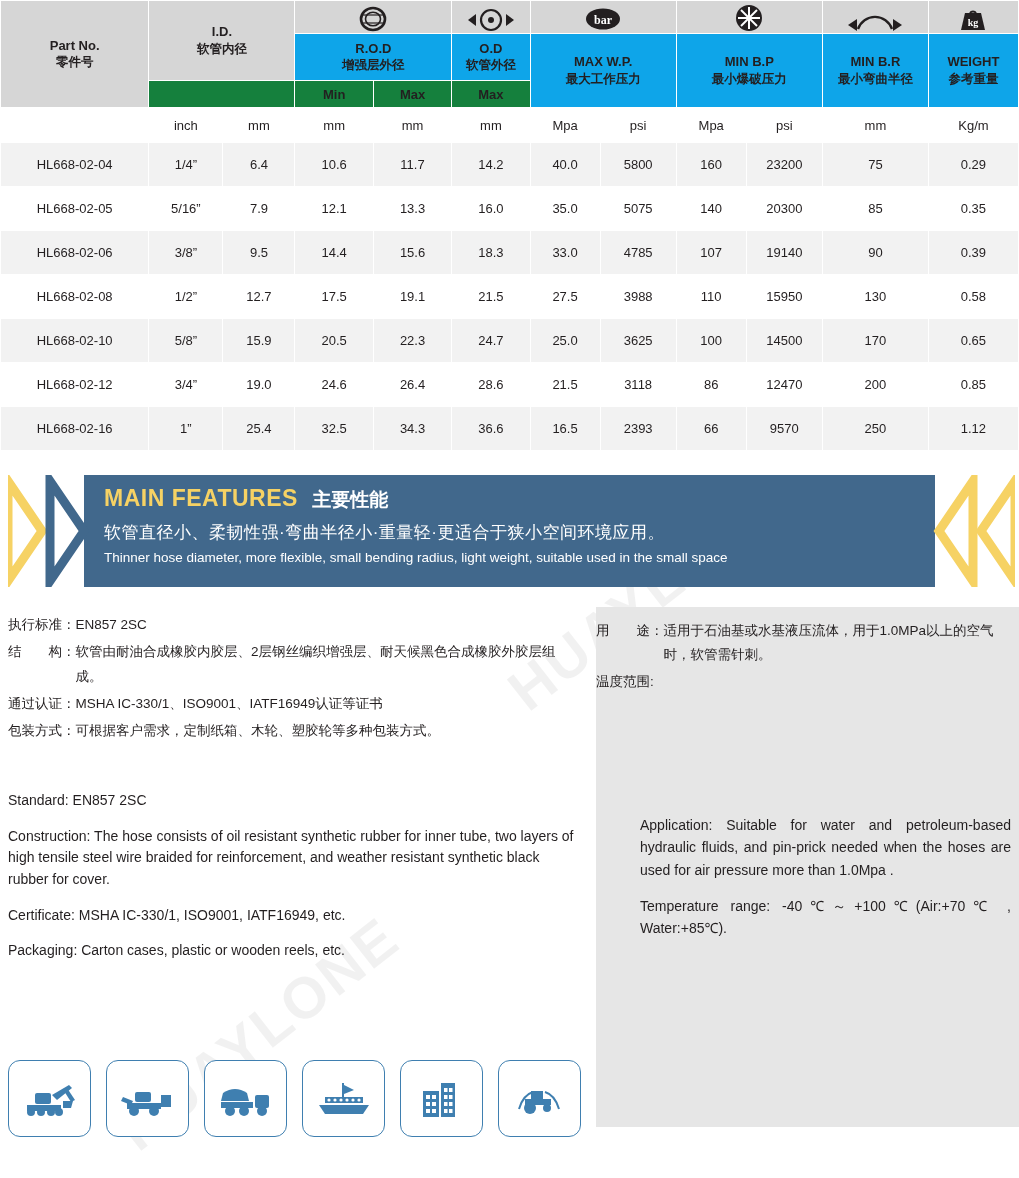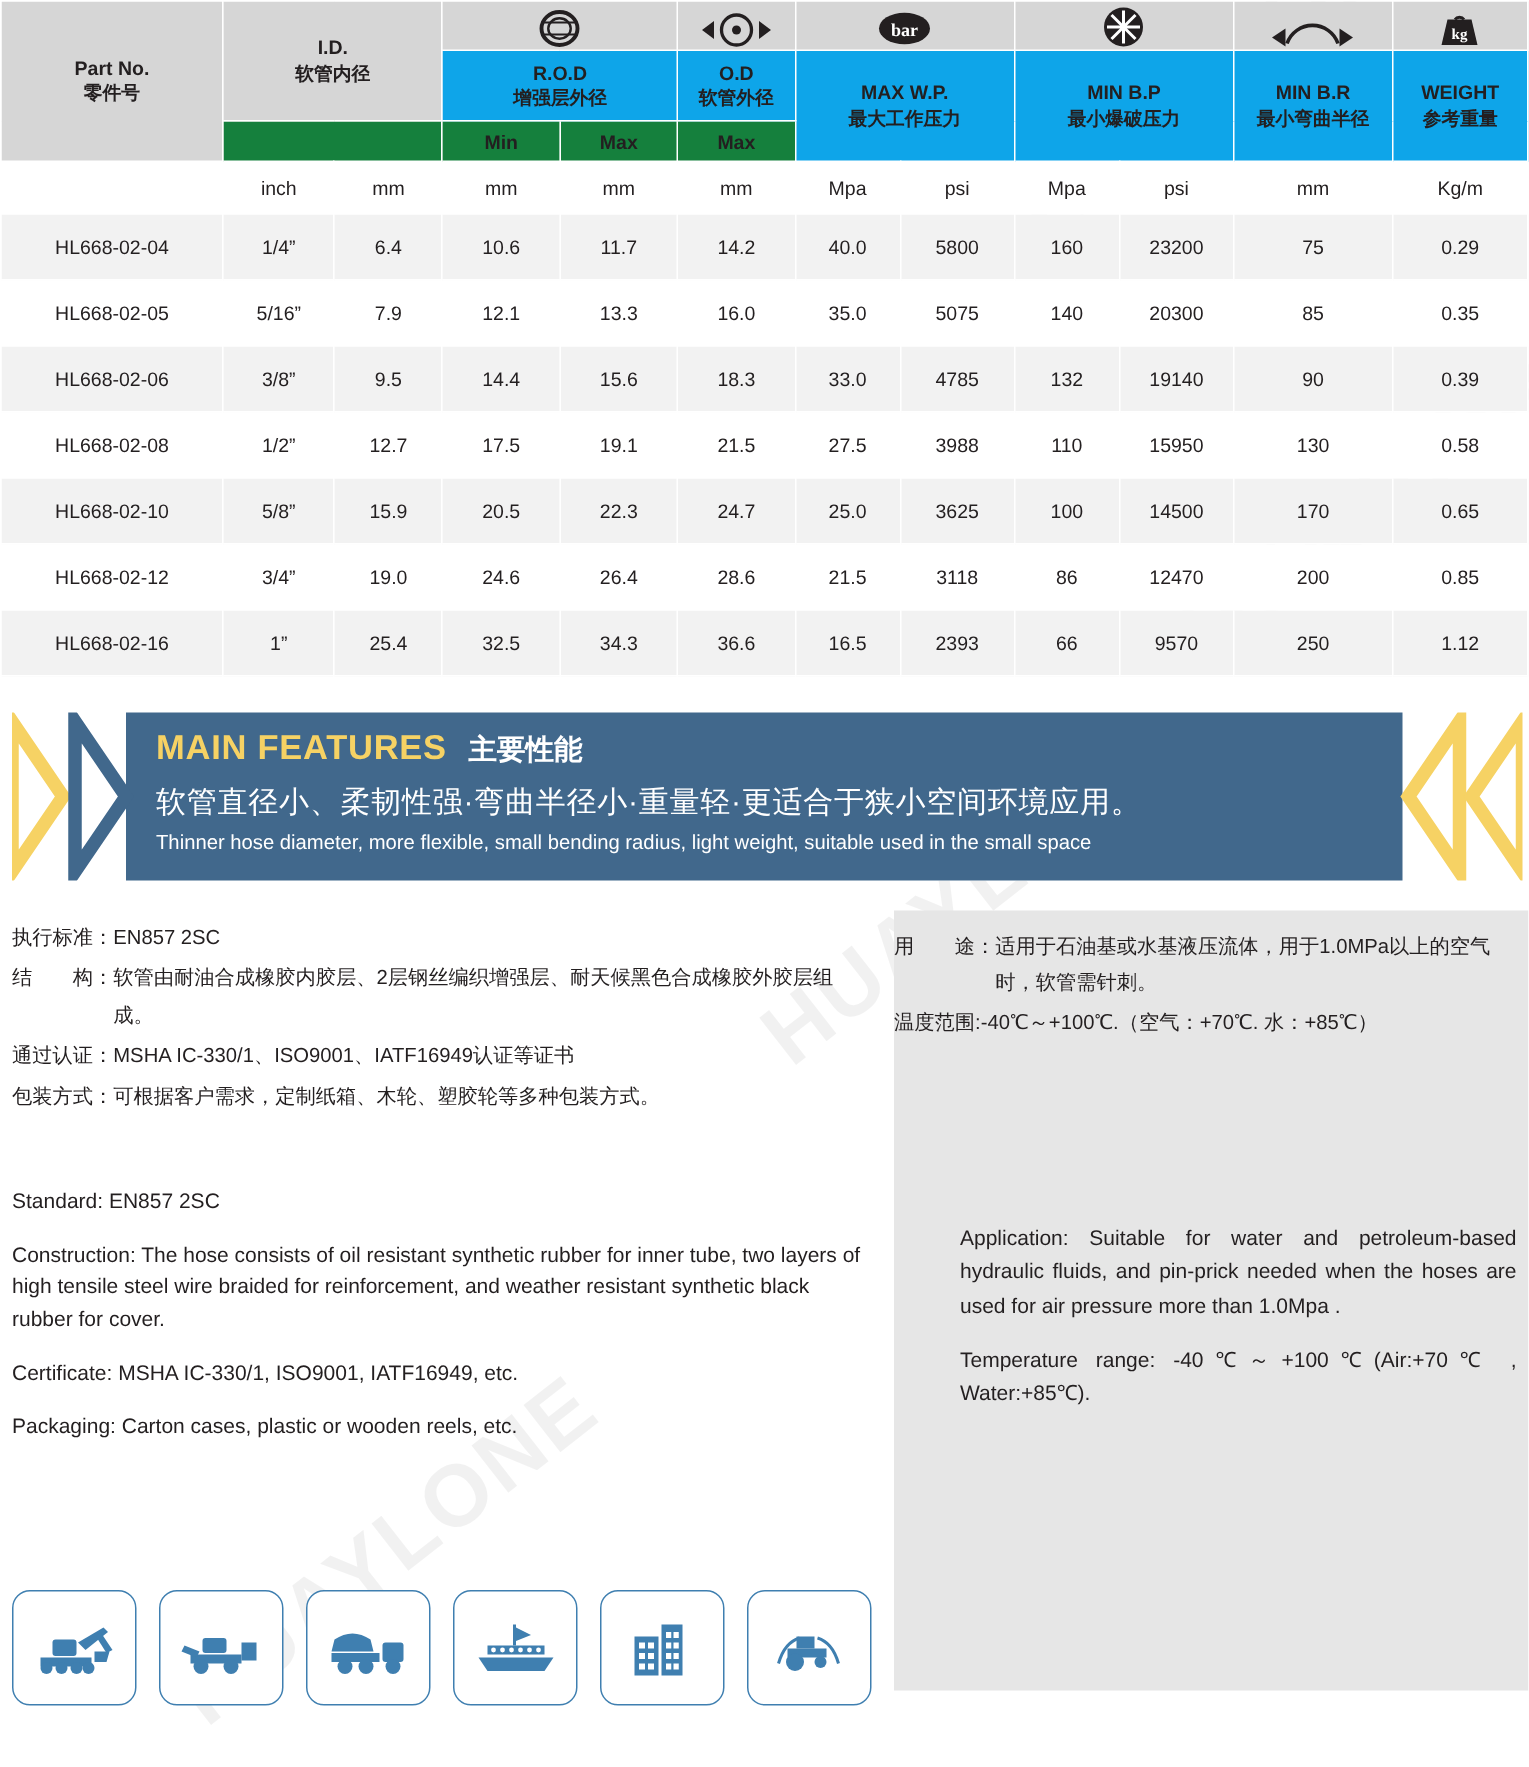--- a/index.html
+++ b/index.html
@@ -84,21 +84,21 @@
   }
   .feat-title{
     font-family:"Liberation Sans", sans-serif;
     font-size:23px;font-weight:700;letter-spacing:.5px;
     color:#f6d264;display:inline-block;
   }
   .feat-title-cn{
     font-size:19px;font-weight:700;color:#ffffff;margin-left:10px;
   }
   .feat-cn{
-    font-size:20px;margin-top:8px;color:#ffffff;letter-spacing:.5px;
+    font-size:17px;margin-top:8px;color:#ffffff;letter-spacing:.5px;
   }
   .feat-en{
     font-family:Liberation Sans, sans-serif;
     font-size:13.5px;margin-top:6px;color:#ffffff;
   }
 
   
   .cols{position:relative;margin-top:26px;height:520px;z-index:10;}
   .col-left{
     position:absolute;left:8px;top:0;width:570px;
@@ -307,21 +307,21 @@
     </tr>
     <tr class="data-row row-odd">
       <td class="partno">HL668-02-06</td>
       <td>3/8”</td>
       <td>9.5</td>
       <td>14.4</td>
       <td>15.6</td>
       <td>18.3</td>
       <td>33.0</td>
       <td>4785</td>
-      <td>132</td>
+      <td>107</td>
       <td>19140</td>
       <td>90</td>
       <td>0.39</td>
     </tr>
     <tr class="data-row row-even">
       <td class="partno">HL668-02-08</td>
       <td>1/2”</td>
       <td>12.7</td>
       <td>17.5</td>
       <td>19.1</td>
@@ -436,21 +436,20 @@
   </div>
 
   <div class="col-right">
     <div class="r-cn">
       <div class="cn-line">
         <span class="cn-label">用　　途：</span>
         <span class="cn-val">适用于石油基或水基液压流体，用于1.0MPa以上的空气时，软管需针刺。</span>
       </div>
       <div class="cn-line">
         <span class="cn-label">温度范围:</span>
-        <span class="cn-val">-40℃～+100℃.（空气：+70℃. 水：+85℃）</span>
       </div>
     </div>
     <div class="r-en" style="margin-top:120px;">
       <p>Application: Suitable for water and petroleum-based hydraulic fluids, and pin-prick needed when the hoses are used for air pressure more than 1.0Mpa .</p>
       <p>Temperature range: -40℃～+100℃(Air:+70℃ , Water:+85℃).</p>
     </div>
   </div>
 </div>
 
 <div class="appicons">

